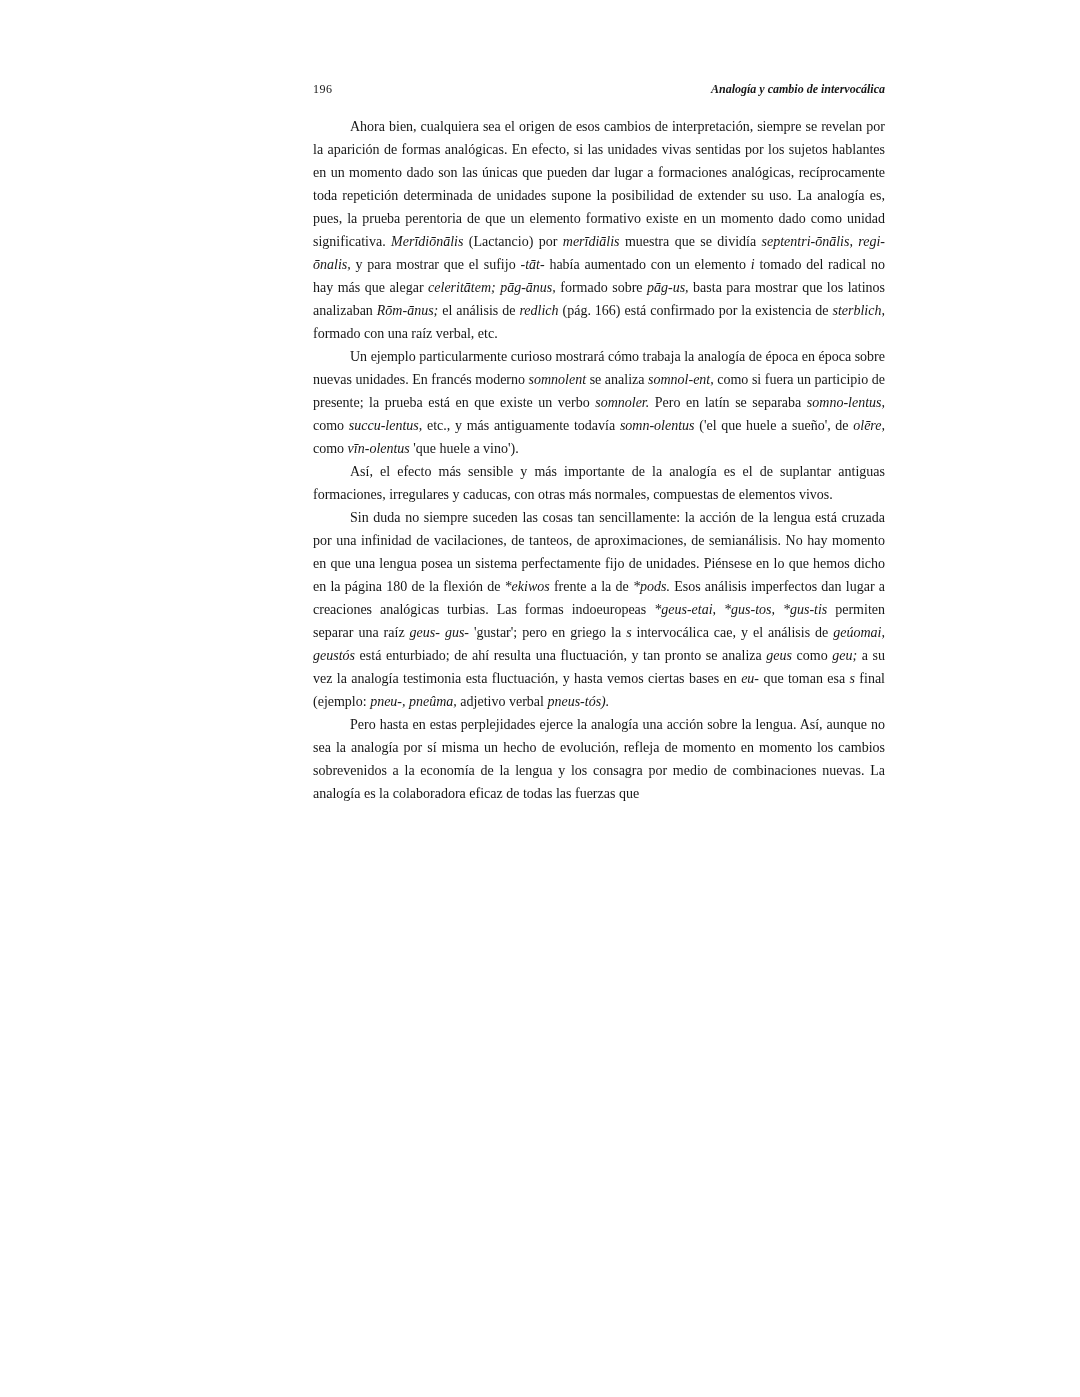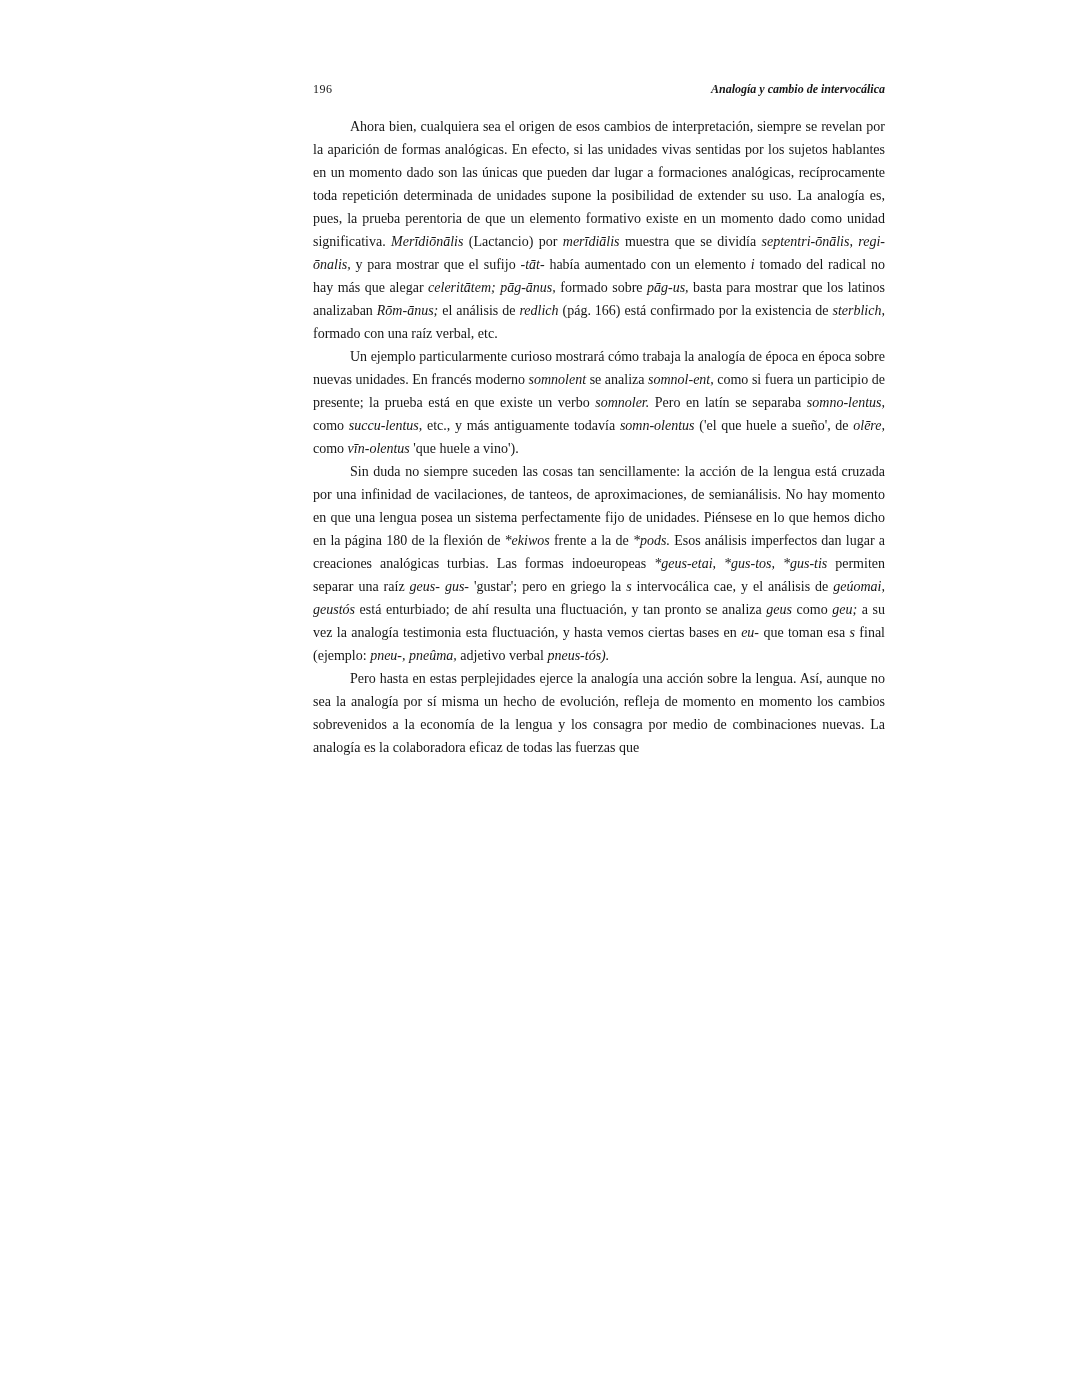--- a/index.html
+++ b/index.html
@@ -54,17 +54,18 @@
 
 <div class="page">
   <div class="content">
     <header class="page-header">
       <span class="page-number">196</span>
       <span class="running-head">Analogía y cambio de intervocálica</span>
     </header>
     <main class="body-text">
         <p><span>Ahora bien, cualquiera sea el origen de esos cambios de interpretación, siempre se revelan por la aparición de formas analógicas. En efecto, si las unidades vivas sentidas por los sujetos hablantes en un momento dado son las únicas que pueden dar lugar a formaciones analógicas, recíprocamente toda repetición determinada de unidades supone la posibilidad de extender su uso. La analogía es, pues, la prueba perentoria de que un elemento formativo existe en un momento dado como unidad significativa. </span><i>Merīdiōnālis</i><span> (Lactancio) por </span><i>merīdiālis</i><span> muestra que se dividía </span><i>septentri-ōnālis, regi-ōnalis,</i><span> y para mostrar que el sufijo </span><i>-tāt-</i><span> había aumentado con un elemento </span><i>i</i><span> tomado del radical no hay más que alegar </span><i>celeritātem; pāg-ānus,</i><span> formado sobre </span><i>pāg-us,</i><span> basta para mostrar que los latinos analizaban </span><i>Rōm-ānus;</i><span> el análisis de </span><i>redlich</i><span> (pág. 166) está confirmado por la existencia de </span><i>sterblich,</i><span> formado con una raíz verbal, etc.</span></p>
         <p><span>Un ejemplo particularmente curioso mostrará cómo trabaja la analogía de época en época sobre nuevas unidades. En francés moderno </span><i>somnolent</i><span> se analiza </span><i>somnol-ent,</i><span> como si fuera un participio de presente; la prueba está en que existe un verbo </span><i>somnoler.</i><span> Pero en latín se separaba </span><i>somno-lentus,</i><span> como </span><i>succu-lentus,</i><span> etc., y más antiguamente todavía </span><i>somn-olentus</i><span> ('el que huele a sueño', de </span><i>olēre,</i><span> como </span><i>vīn-olentus</i><span> 'que huele a vino').</span></p>
+        <p><span>Así, el efecto más sensible y más importante de la analogía es el de suplantar antiguas formaciones, irregulares y caducas, con otras más normales, compuestas de elementos vivos.</span></p>
         <p><span>Sin duda no siempre suceden las cosas tan sencillamente: la acción de la lengua está cruzada por una infinidad de vacilaciones, de tanteos, de aproximaciones, de semianálisis. No hay momento en que una lengua posea un sistema perfectamente fijo de unidades. Piénsese en lo que hemos dicho en la página 180 de la flexión de </span><i>*ekiwos</i><span> frente a la de </span><i>*pods.</i><span> Esos análisis imperfectos dan lugar a creaciones analógicas turbias. Las formas indoeuropeas </span><i>*geus-etai, *gus-tos, *gus-tis</i><span> permiten separar una raíz </span><i>geus- gus-</i><span> 'gustar'; pero en griego la </span><i>s</i><span> intervocálica cae, y el análisis de </span><i>geúomai, geustós</i><span> está enturbiado; de ahí resulta una fluctuación, y tan pronto se analiza </span><i>geus</i><span> como </span><i>geu;</i><span> a su vez la analogía testimonia esta fluctuación, y hasta vemos ciertas bases en </span><i>eu-</i><span> que toman esa </span><i>s</i><span> final (ejemplo: </span><i>pneu-, pneûma,</i><span> adjetivo verbal </span><i>pneus-tós).</i></p>
         <p><span>Pero hasta en estas perplejidades ejerce la analogía una acción sobre la lengua. Así, aunque no sea la analogía por sí misma un hecho de evolución, refleja de momento en momento los cambios sobrevenidos a la economía de la lengua y los consagra por medio de combinaciones nuevas. La analogía es la colaboradora eficaz de todas las fuerzas que</span></p>
       </main>
   </div>
 </div>
 
 </body></html>

